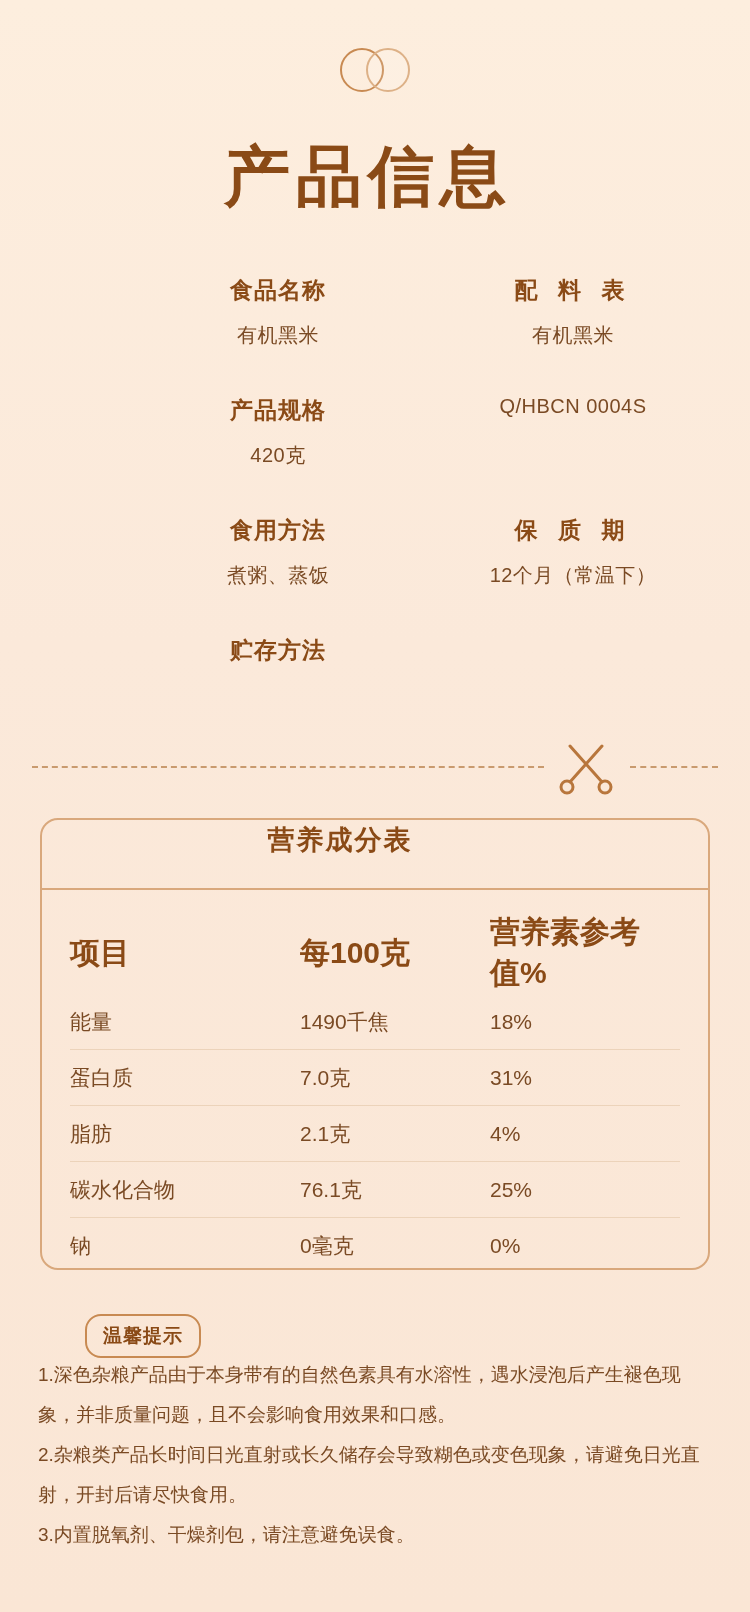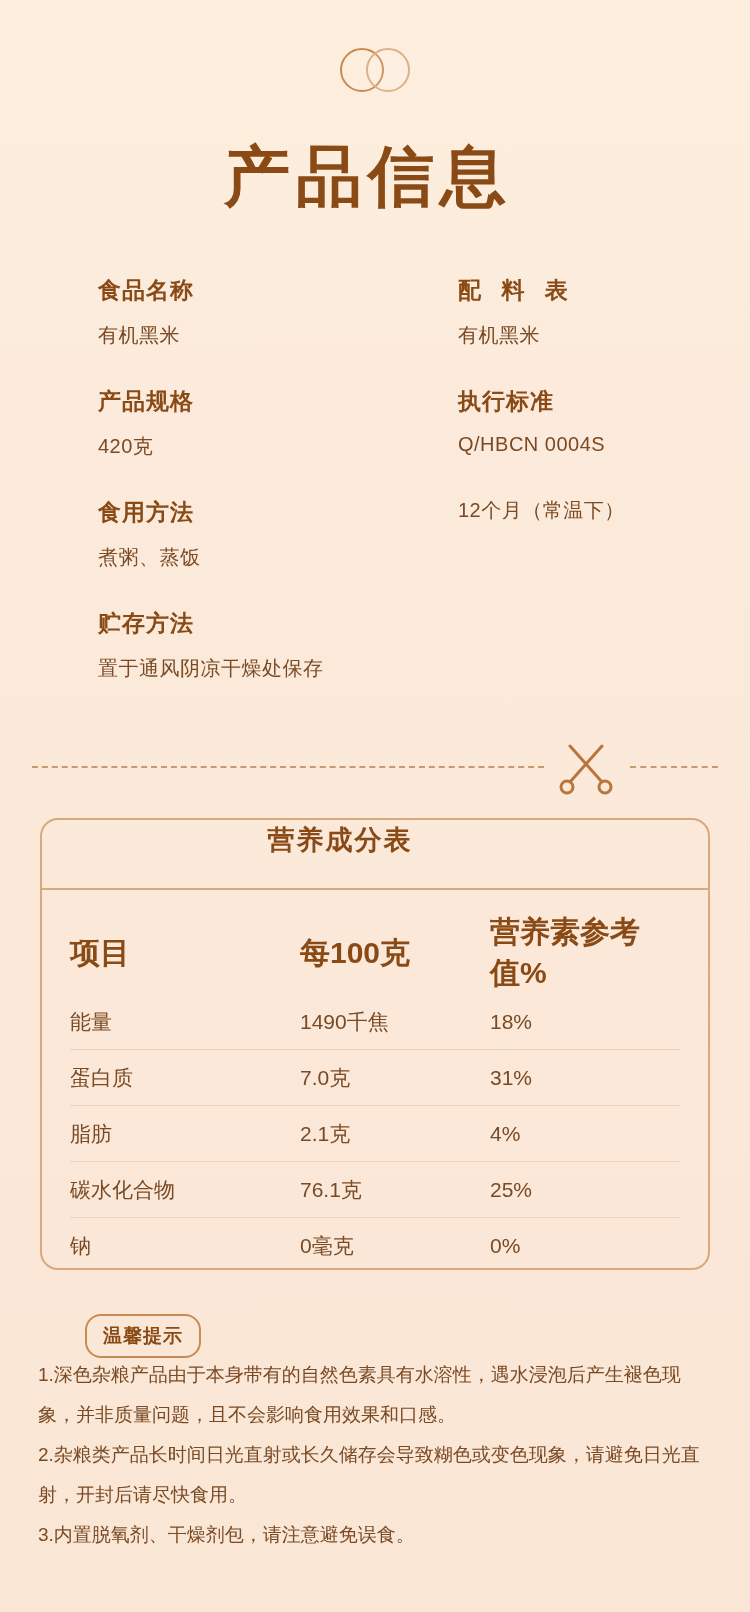--- a/index.html
+++ b/index.html
@@ -60,21 +60,22 @@
 
   
   .info-grid {
     position: absolute;
     top: 275px;
     left: 98px;
     width: 590px;
     display: grid;
     grid-template-columns: 360px 230px;
     grid-auto-rows: auto;
-    row-gap: 1px;
+    row-gap: 10px;
+    text-align: center;
   }
   .info-cell {
     margin-bottom: 36px;
   }
   .info-label {
     font-size: 23px;
     font-weight: bold;
     color: #8a4a16;
     letter-spacing: 1px;
     margin-bottom: 16px;
@@ -227,36 +228,35 @@
       <div class="info-label spaced">配 料 表</div>
       <div class="info-value">有机黑米</div>
     </div>
 
     <div class="info-cell">
       <div class="info-label">产品规格</div>
       <div class="info-value">420克</div>
     </div>
 
     <div class="info-cell">
-      <div class="info-label">执行标准</div>
       <div class="info-value">Q/HBCN 0004S</div>
     </div>
 
     <div class="info-cell">
       <div class="info-label">食用方法</div>
       <div class="info-value">煮粥、蒸饭</div>
     </div>
 
     <div class="info-cell">
+      <div class="info-label spaced">保 质 期</div>
       <div class="info-value">12个月（常温下）</div>
     </div>
 
     <div class="info-cell">
       <div class="info-label">贮存方法</div>
-      <div class="info-value">置于通风阴凉干燥处保存</div>
     </div>
 
   </div>
 
   <div class="divider">
     <div class="dash-left"></div>
     <div class="dash-right"></div>
     <svg class="scissors" viewBox="0 0 64 56">
       <g stroke="#b8763c" stroke-width="3" fill="none" stroke-linecap="round">
         <line x1="14" y1="6" x2="46" y2="42"></line>

